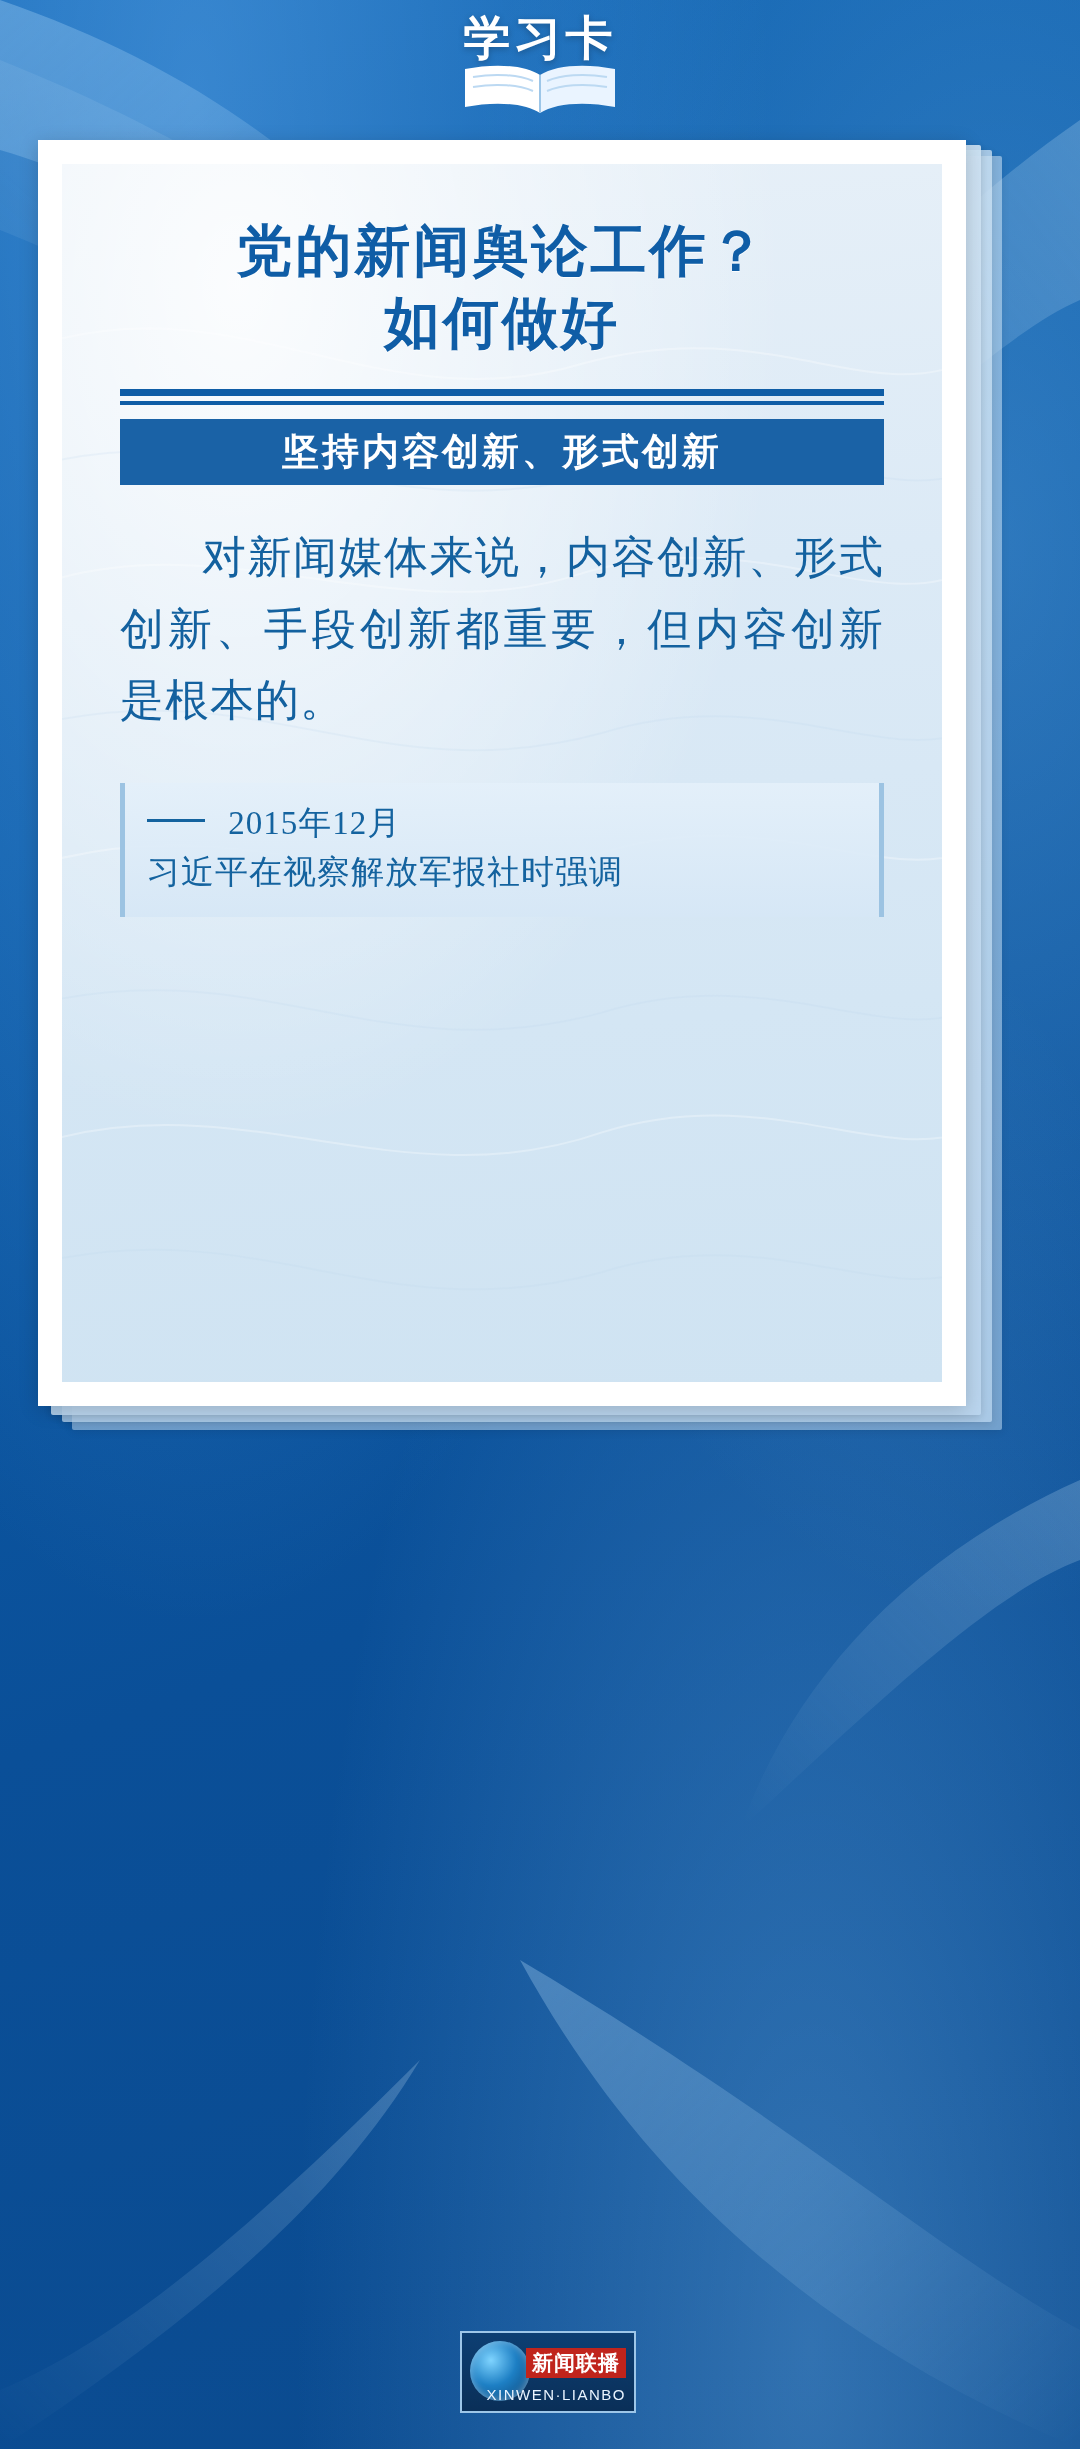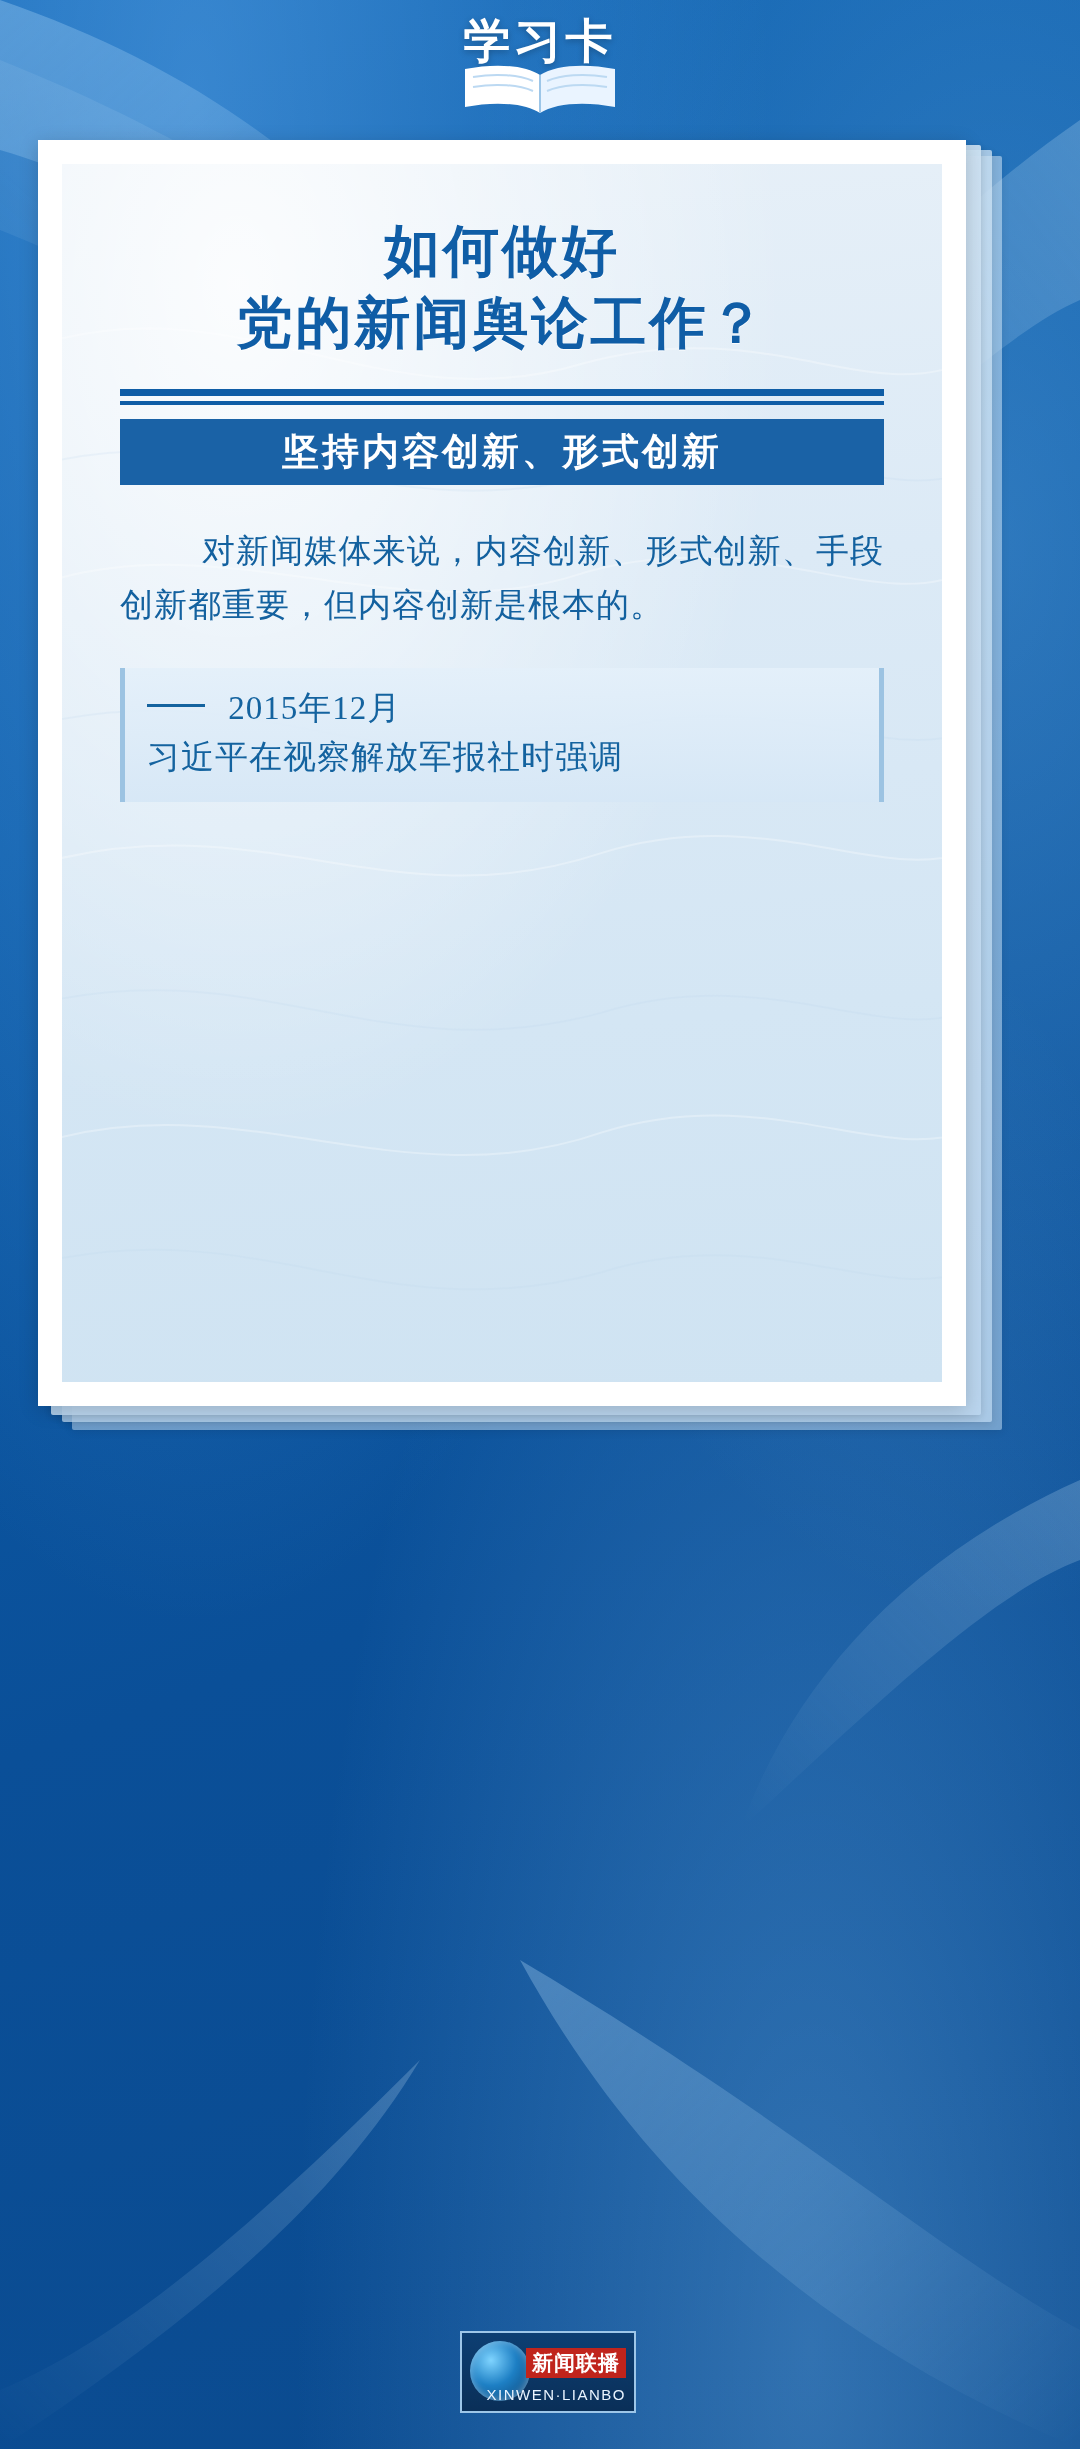--- a/index.html
+++ b/index.html
@@ -44,21 +44,21 @@
     align-items: center;
     justify-content: flex-start;
   }
   .header-title {
     font-size: 47px;
     font-weight: bold;
     color: #ffffff;
     letter-spacing: 4px;
     line-height: 1;
     text-shadow: 0 2px 6px rgba(0,0,0,0.25);
-    font-family: Liberation Serif, serif;
+    font-family: Liberation Mono, monospace;
   }
   .header-book {
     margin-top: -6px;
   }
 
   
   .stack {
     position: absolute;
     left: 38px;
     top: 140px;
@@ -141,26 +141,26 @@
   .subtitle-text {
     color: #ffffff;
     font-size: 37px;
     font-weight: bold;
     letter-spacing: 3px;
   }
 
   
   .para {
     color: #13619f;
-    font-size: 33px;
+    font-size: 44px;
     line-height: 1.62;
     text-align: justify;
     text-indent: 82px;
     letter-spacing: 1px;
-    font-family: Liberation Serif, serif;
+    font-family: Liberation Mono, monospace;
   }
   .para.p1 { margin-top: 40px; }
   .para.p2 { margin-top: 96px; }
 
   
   .cite {
     position: relative;
     margin-top: 36px;
     padding: 16px 22px 20px 22px;
     background: linear-gradient(180deg, rgba(228,240,250,0.92) 0%, rgba(214,231,246,0.92) 100%);
@@ -297,22 +297,22 @@
             <path d="M-20,560 C200,510 320,630 540,570 C700,520 820,600 900,570"></path>
             <path d="M-20,840 C200,790 320,910 540,850 C700,800 820,880 900,850"></path>
             <path d="M-20,1100 C200,1050 320,1170 540,1110 C700,1060 820,1140 900,1110"></path>
           </g>
         </svg>
       </div>
 
       <div class="content">
 
         <div class="doc-title">
+          <div>党的新闻舆论工作？</div>
           <div>如何做好</div>
-          <div>党的新闻舆论工作？</div>
         </div>
 
         <div class="rule"></div>
         <div class="rule thin"></div>
 
         <div class="subtitle-bar">
           <span class="subtitle-text">坚持内容创新、形式创新</span>
         </div>
 
         <p class="para p1">对新闻媒体来说，内容创新、形式创新、手段创新都重要，但内容创新是根本的。</p>

